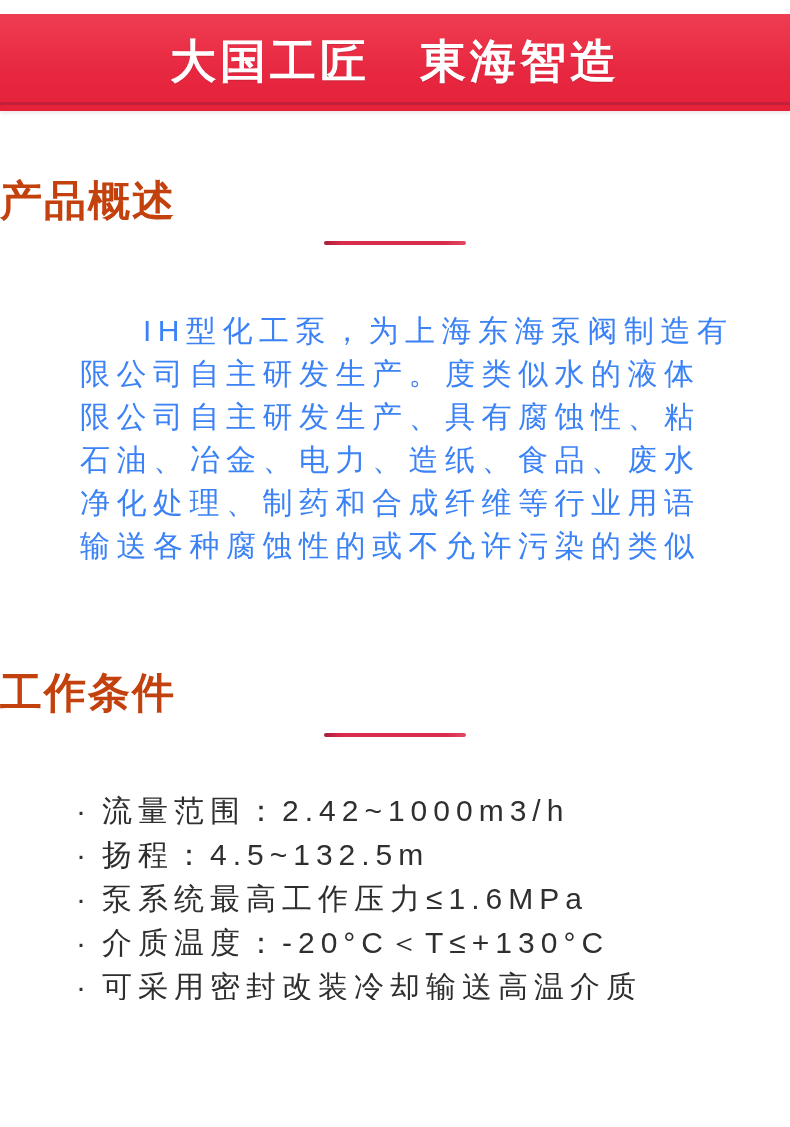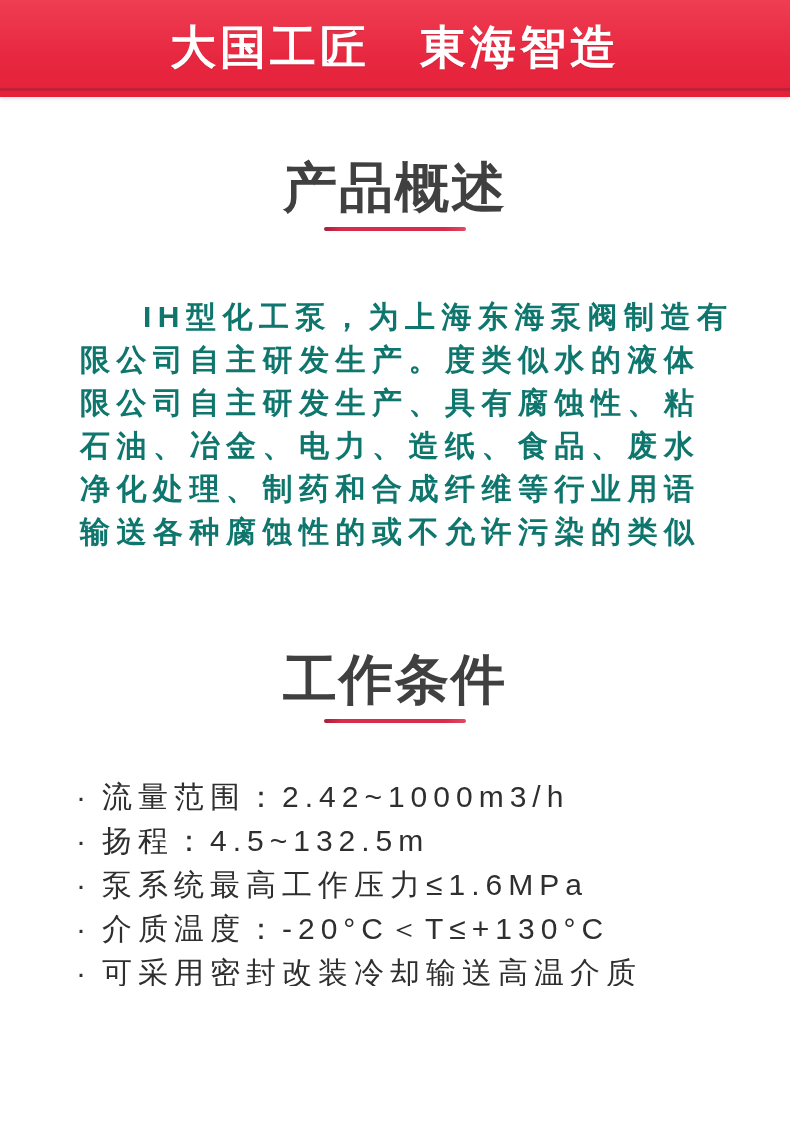--- a/index.html
+++ b/index.html
@@ -1,54 +1,53 @@
 <!DOCTYPE html>
 <html><head>
 <meta charset="utf-8">
 <style>
   html,body{margin:0;padding:0;background:#ffffff;}
   body{font-family:"Liberation Sans","DejaVu Sans",sans-serif;}
   .page{
-    position:relative;width:790px;height:986px;margin:0 auto;
+    position:relative;width:790px;height:986px;margin:14px auto;
     background:#ffffff;overflow:hidden;
   }
   
   .banner{
     position:relative;height:97px;
     background:linear-gradient(180deg,#ef3d52 0%,#e72740 60%,#e52139 100%);
     display:flex;align-items:center;justify-content:center;
     box-shadow:0 2px 4px rgba(0,0,0,0.10);
   }
   .banner::after{
     content:"";position:absolute;left:0;right:0;bottom:6px;height:3px;
     background:#c41f38;
   }
   .banner-title{
     margin:0;padding-bottom:4px;color:#ffffff;
     font-size:46px;font-weight:bold;letter-spacing:4px;line-height:1;
     text-shadow:0 1px 1px rgba(0,0,0,0.12);
   }
   
   .sec-title{
-    margin:0;text-align:center;color:#404040;
-    font-size:54px;font-weight:bold;letter-spacing:2px;line-height:52px;
+    margin:0;color:#c2410c;
+    font-size:42px;font-weight:bold;letter-spacing:2px;line-height:52px;
   }
   .sec-title.first{margin-top:64px;}
   .sec-title.second{margin-top:100px;}
   .divider{
     width:142px;height:4px;margin:14px auto 0;
     background:linear-gradient(90deg,#a81e3c 0%,#d92b4b 12%,#d92b4b 85%,#e04a64 100%);
     border-radius:2px;
   }
   
   .paragraph{
     margin:64px 60px 0 80px;
     font-size:30px;line-height:43px;letter-spacing:6.5px;
-    color:#0f766e;
-    font-weight:bold;
+    color:#3b82f6;
   }
   .pline{white-space:nowrap;}
   .pline.indent{text-indent:63px;}
   
   .cond-list{
     list-style:none;margin:52px 0 0;padding:0 40px 0 76px;
   }
   .cond-item{
     display:flex;align-items:flex-start;
     font-size:30px;line-height:44px;letter-spacing:6px;color:#2f2f2f;

